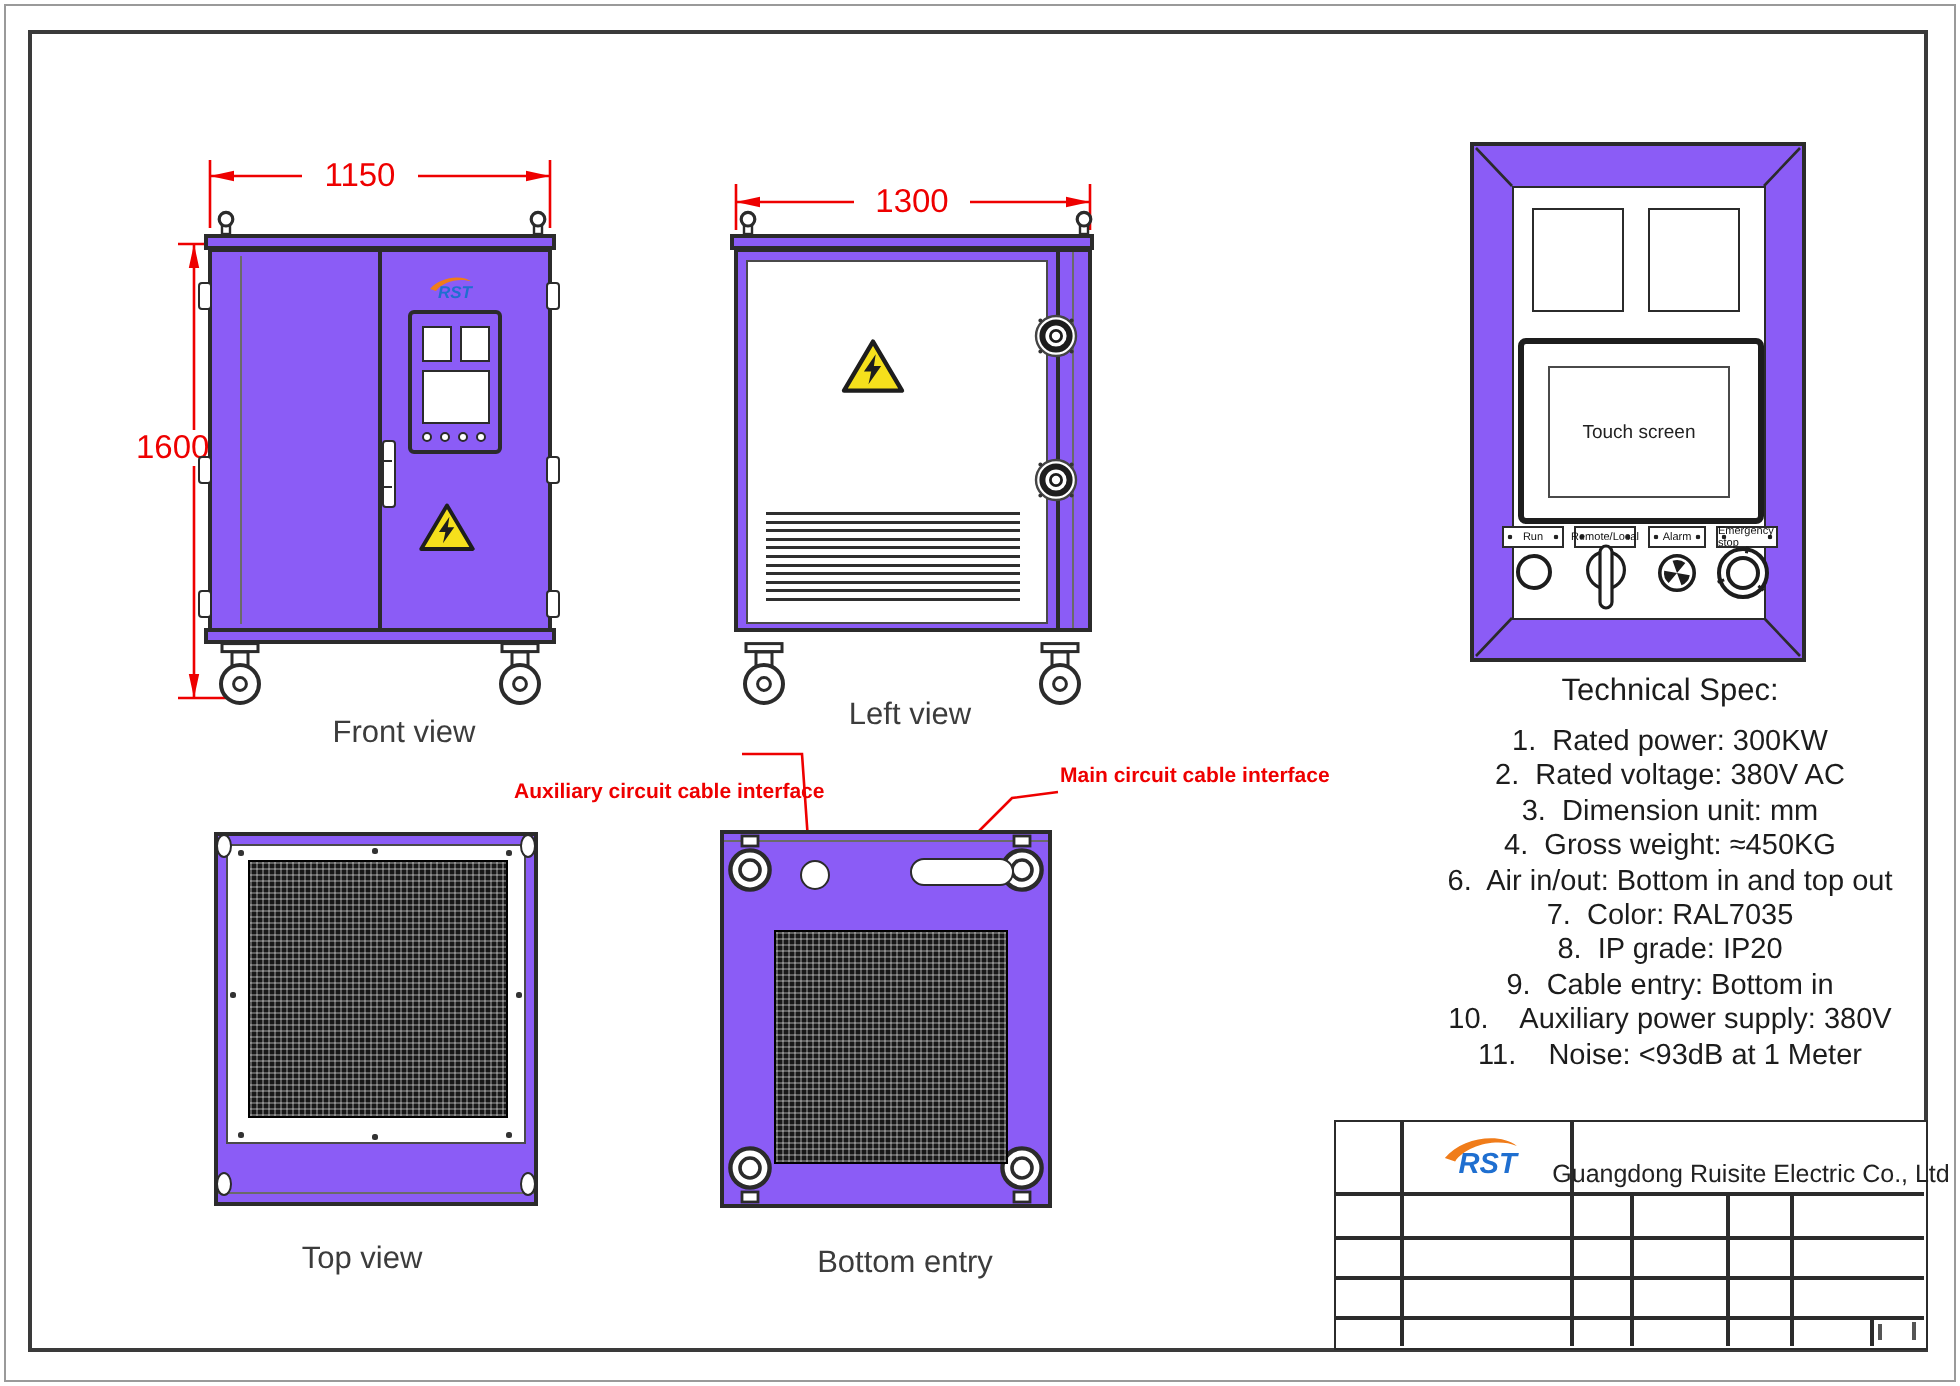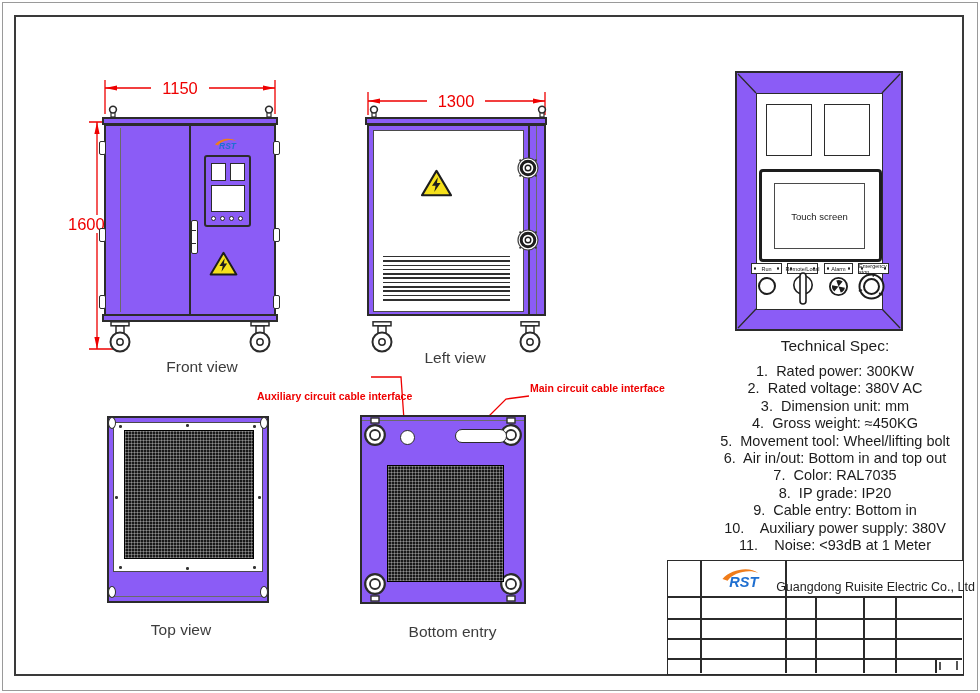--- a/index.html
+++ b/index.html
@@ -266,21 +266,20 @@
       <path d="M24.2,21.9 L26.8,24.2 M7.1,18.9 L3.8,20.1 M18.2,5.65 L18.8,2.2" stroke="#1d1d1d" stroke-width="1.5"></path>
     </svg>
   </div>
 
   <div class="spec">
     <div class="spec-title">Technical Spec:</div>
     <div class="spec-item">1.  Rated power: 300KW</div>
     <div class="spec-item">2.  Rated voltage: 380V AC</div>
     <div class="spec-item">3.  Dimension unit: mm</div>
     <div class="spec-item">4.  Gross weight: ≈450KG</div>
-    <div class="spec-item">5.  Movement tool: Wheel/lifting bolt</div>
     <div class="spec-item">6.  Air in/out: Bottom in and top out</div>
     <div class="spec-item">7.  Color: RAL7035</div>
     <div class="spec-item">8.  IP grade: IP20</div>
     <div class="spec-item">9.  Cable entry: Bottom in</div>
     <div class="spec-item">10.    Auxiliary power supply: 380V</div>
     <div class="spec-item">11.    Noise: &lt;93dB at 1 Meter</div>
   </div>
 
   <div class="abs" style="left:667px; top:560px; width:297px; height:115px; border:1.5px solid #2b2b2b; background:#fff;">
     <div class="ln" style="left:0; top:35px; width:294px; height:1.5px;"></div>

